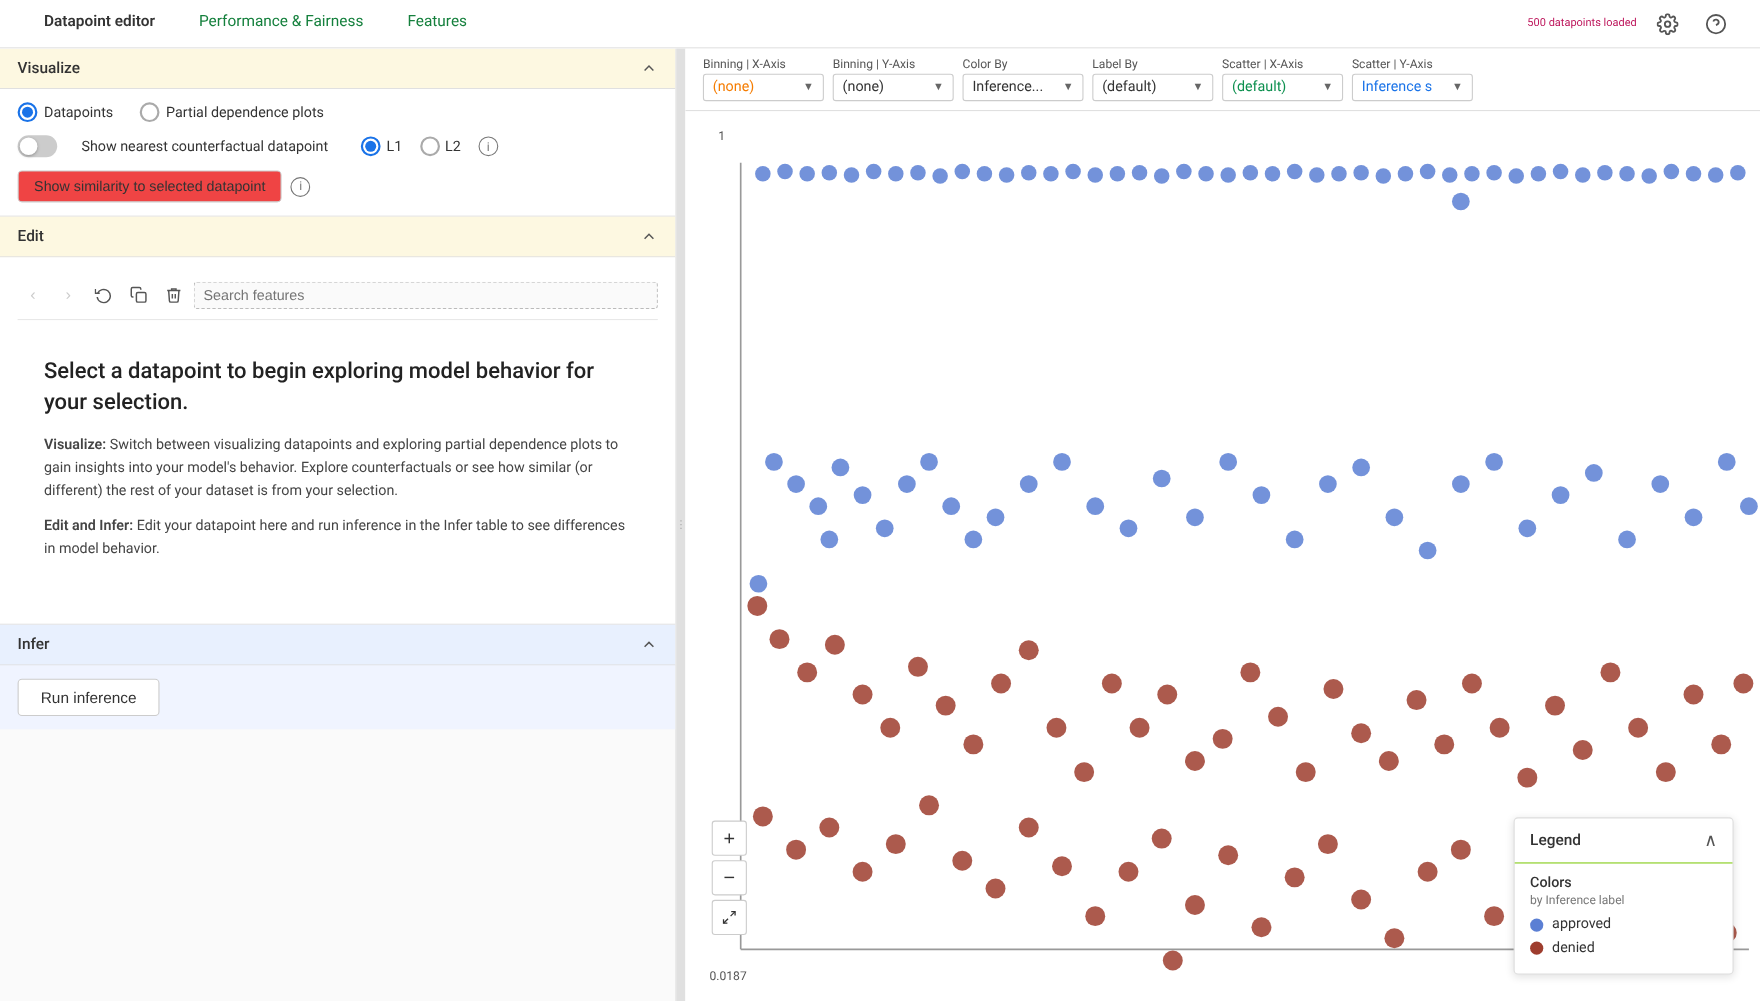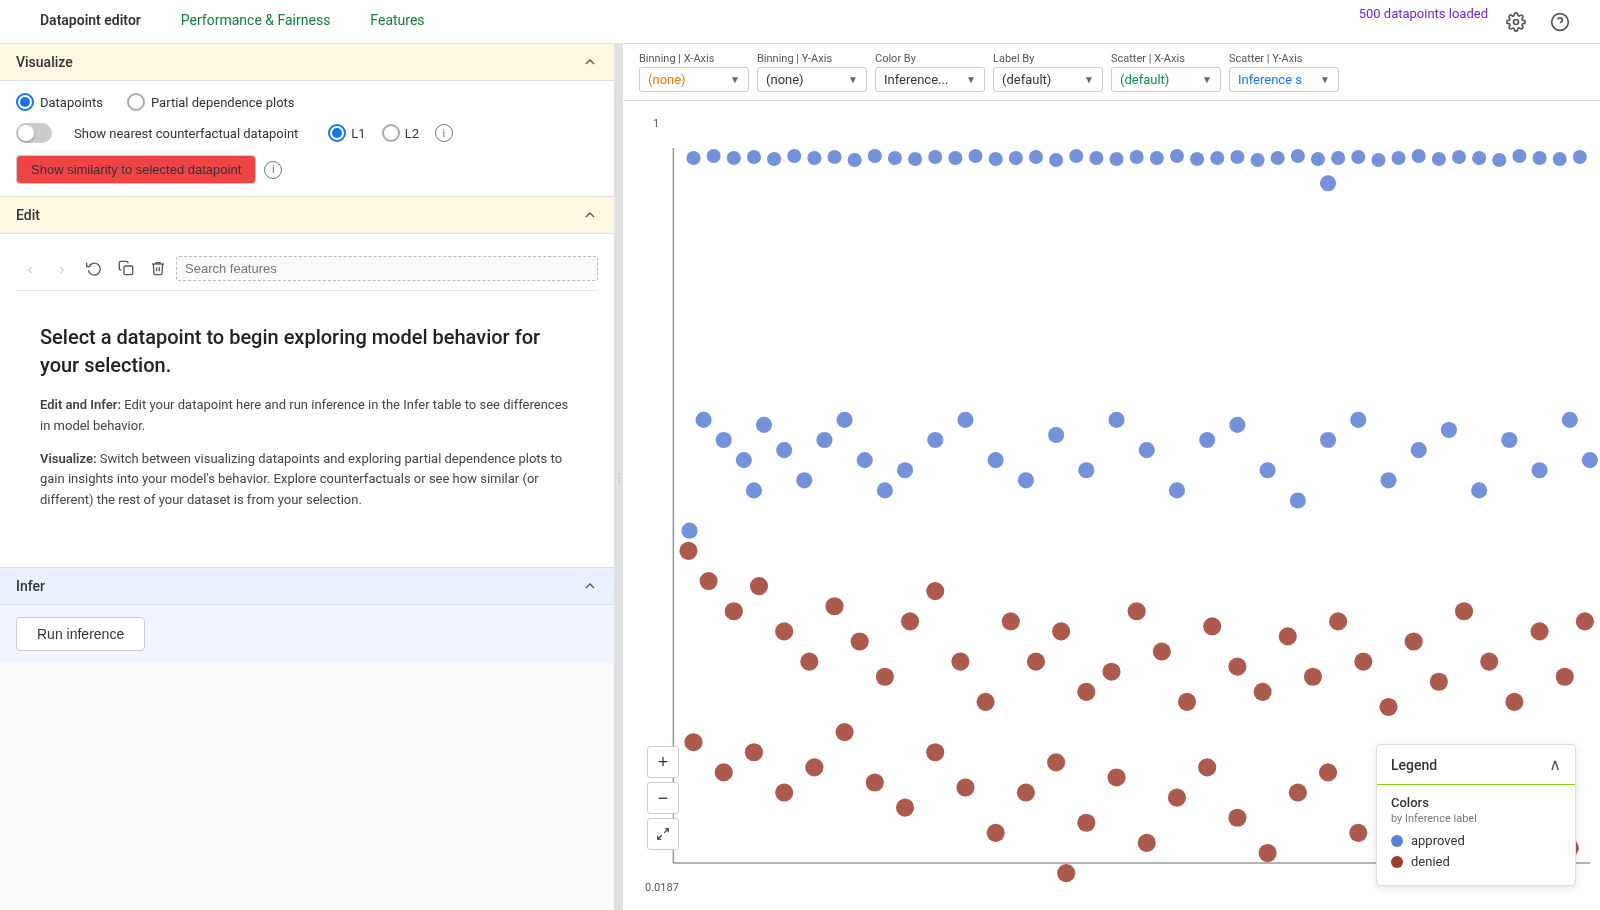--- a/index.html
+++ b/index.html
@@ -10,21 +10,21 @@
       display: flex; align-items: center; background: #fff;
       border-bottom: 1px solid #e0e0e0; padding: 0 24px; height: 44px;
       flex-shrink: 0;
     }
     .nav-tab {
       padding: 0 16px; height: 52px; display: flex; align-items: center;
       cursor: pointer; font-size: 14px; color: #15803d; border-bottom: 3px solid transparent;
       margin-right: 8px;
     }
     .nav-tab.active { color: #333; font-weight: 600; border-bottom: 3px solid #f57c00; }
-    .nav-right { margin-left: auto; display: flex; align-items: flex-start; gap: 12px; font-size: 13px; color: #6d28d9; }
+    .nav-right { margin-left: auto; display: flex; align-items: center; gap: 12px; font-size: 10px; color: #be185d; }
     .nav-icon-btn { width: 32px; height: 32px; border: none; background: none; cursor: pointer; display: flex; align-items: center; justify-content: center; border-radius: 50%; }
 
     
     .main-layout { display: flex; flex: 1; overflow: hidden; }
 
     
     .left-panel { width: 615px; flex-shrink: 0; display: flex; flex-direction: column; background: #fafafa; border-right: 1px solid #e0e0e0; overflow-y: auto; }
 
     
     .section-header {
@@ -248,26 +248,26 @@
                 <path d="M10 11v6"></path>
                 <path d="M14 11v6"></path>
                 <path d="M9 6V4h6v2"></path>
               </svg>
           </button>
           <input class="search-input" type="text" placeholder="Search features" style="">
         </div>
         <div class="empty-state">
           <h2>Select a datapoint to begin exploring model behavior for your selection.</h2>
           <p>
+            <strong>Visualize:</strong>
+            <span> Switch between visualizing datapoints and exploring partial dependence plots to gain insights into your model's behavior. Explore counterfactuals or see how similar (or different) the rest of your dataset is from your selection.</span>
+          </p>
+          <p>
             <strong>Edit and Infer:</strong>
             <span> Edit your datapoint here and run inference in the Infer table to see differences in model behavior.</span>
-          </p>
-          <p>
-            <strong>Visualize:</strong>
-            <span> Switch between visualizing datapoints and exploring partial dependence plots to gain insights into your model's behavior. Explore counterfactuals or see how similar (or different) the rest of your dataset is from your selection.</span>
           </p>
         </div>
       </div>
     </div>
 
     <div>
       <div class="section-header infer-header">
         <span>Infer</span>
         <svg width="16" height="16" viewBox="0 0 24 24" fill="none" stroke="#555" stroke-width="2">
             <polyline points="18 15 12 9 6 15"></polyline>

